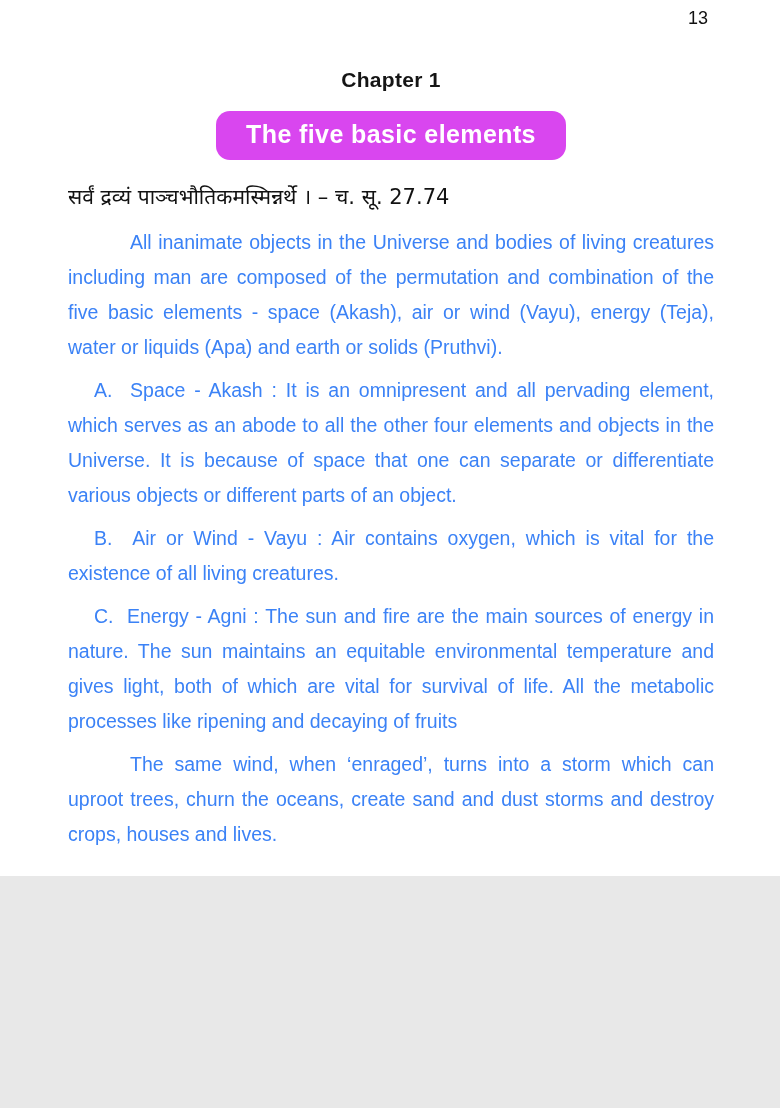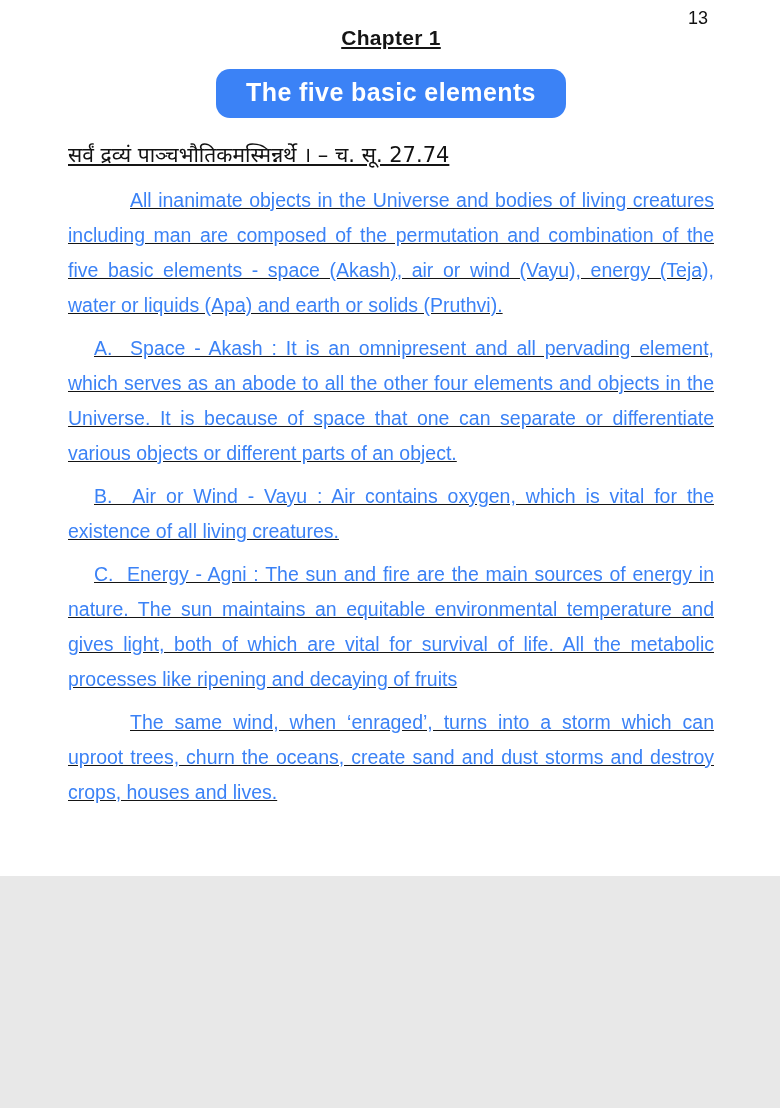--- a/index.html
+++ b/index.html
@@ -19,37 +19,36 @@
     box-sizing: border-box;
   }
   .page-number {
     position: absolute;
     top: 8px;
     right: 72px;
     font-size: 18px;
     color: #111111;
   }
   .content {
-    padding: 26px 66px 0 68px;
-    text-decoration: underline;
+    padding: 68px 66px 0 68px;
   }
   .chapter-title {
     text-align: center;
     font-size: 21px;
     font-weight: bold;
     margin: 0 0 19px 0;
     letter-spacing: 0.3px;
   }
   .banner-wrap {
     text-align: center;
     margin: 0 0 22px 0;
   }
   .banner {
     display: inline-block;
-    background: #3b82f6;
+    background: #d946ef;
     color: #ffffff;
     font-size: 25px;
     font-weight: bold;
     padding: 9px 30px 11px 30px;
     border-radius: 14px;
     letter-spacing: 0.4px;
   }
   .section-heading {
     text-align: center;
     font-size: 21px;

